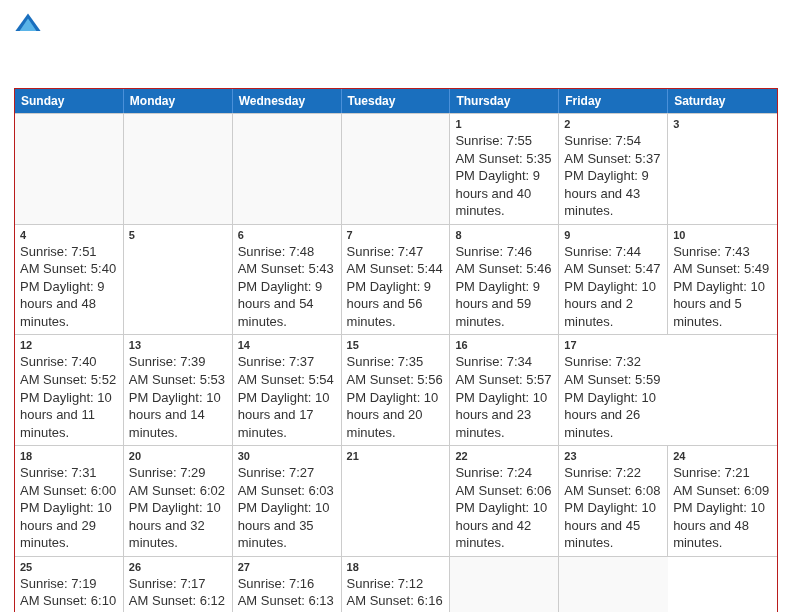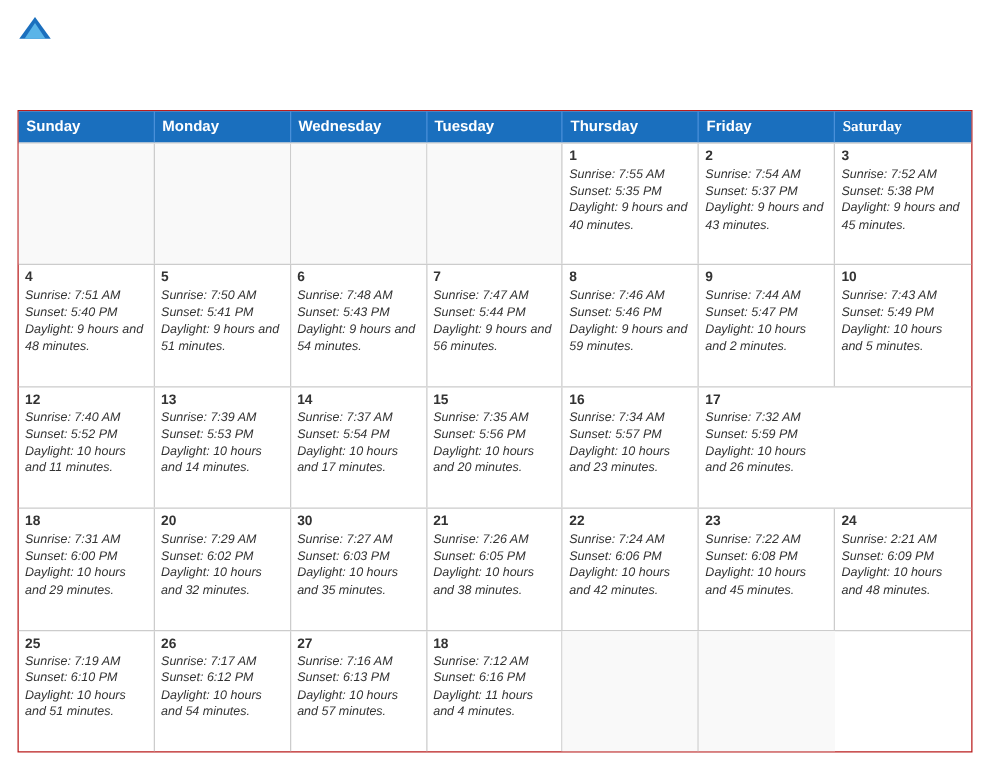--- a/index.html
+++ b/index.html
@@ -72,21 +72,21 @@
       background: #1a6fbe;
     }
     .cal-header-cell {
       color: #fff;
       font-size: 12px;
       font-weight: bold;
       padding: 5px 6px;
       text-align: left;
       border-right: 1px solid #4a90d9;
     }
-    .cal-header-cell:last-child { border-right: none; font-family: Liberation Serif, serif; }
+    .cal-header-cell:last-child { border-right: none; }
     .cal-body {
       display: flex;
       flex-direction: column;
       flex: 1;
     }
     .cal-row {
       display: grid;
       grid-template-columns: repeat(7, 1fr);
       flex: 1;
       border-top: 1px solid #ccc;
@@ -102,24 +102,23 @@
     .cal-cell:last-child { border-right: none; }
     .cal-cell.empty { background: #f9f9f9; }
     .day-num {
       font-size: 11px;
       font-weight: bold;
       display: block;
       margin-bottom: 2px;
       color: #333;
     }
     .cal-cell-text {
-      font-size: 10px;
+      font-size: 13px;
       line-height: 1.35;
       color: #333;
-      font-style: italic;
     }
   </style>
 </head>
 <body>
 
 <div class="page">
   <div class="header">
     <div class="logo">
       <svg class="logo-icon" viewBox="0 0 40 40">
         <polygon points="20,5 38,30 2,30" fill="#1a6fbe"></polygon>
@@ -159,37 +158,31 @@
 Daylight: 9 hours and 40 minutes.</div>
           </div>
           <div class="cal-cell">
             <span class="day-num">2</span>
             <div class="cal-cell-text">Sunrise: 7:54 AM
 Sunset: 5:37 PM
 Daylight: 9 hours and 43 minutes.</div>
           </div>
           <div class="cal-cell">
             <span class="day-num">3</span>
-            <div class="cal-cell-text">Sunrise: 7:52 AM
-Sunset: 5:38 PM
-Daylight: 9 hours and 45 minutes.</div>
           </div>
         </div>
         <div class="cal-row">
           <div class="cal-cell">
             <span class="day-num">4</span>
             <div class="cal-cell-text">Sunrise: 7:51 AM
 Sunset: 5:40 PM
 Daylight: 9 hours and 48 minutes.</div>
           </div>
           <div class="cal-cell">
             <span class="day-num">5</span>
-            <div class="cal-cell-text">Sunrise: 7:50 AM
-Sunset: 5:41 PM
-Daylight: 9 hours and 51 minutes.</div>
           </div>
           <div class="cal-cell">
             <span class="day-num">6</span>
             <div class="cal-cell-text">Sunrise: 7:48 AM
 Sunset: 5:43 PM
 Daylight: 9 hours and 54 minutes.</div>
           </div>
           <div class="cal-cell">
             <span class="day-num">7</span>
             <div class="cal-cell-text">Sunrise: 7:47 AM
@@ -267,39 +260,36 @@
 Daylight: 10 hours and 32 minutes.</div>
           </div>
           <div class="cal-cell">
             <span class="day-num">30</span>
             <div class="cal-cell-text">Sunrise: 7:27 AM
 Sunset: 6:03 PM
 Daylight: 10 hours and 35 minutes.</div>
           </div>
           <div class="cal-cell">
             <span class="day-num">21</span>
-            <div class="cal-cell-text">Sunrise: 7:26 AM
-Sunset: 6:05 PM
-Daylight: 10 hours and 38 minutes.</div>
           </div>
           <div class="cal-cell">
             <span class="day-num">22</span>
             <div class="cal-cell-text">Sunrise: 7:24 AM
 Sunset: 6:06 PM
 Daylight: 10 hours and 42 minutes.</div>
           </div>
           <div class="cal-cell">
             <span class="day-num">23</span>
             <div class="cal-cell-text">Sunrise: 7:22 AM
 Sunset: 6:08 PM
 Daylight: 10 hours and 45 minutes.</div>
           </div>
           <div class="cal-cell">
             <span class="day-num">24</span>
-            <div class="cal-cell-text">Sunrise: 2:21 AM
+            <div class="cal-cell-text">Sunrise: 7:21 AM
 Sunset: 6:09 PM
 Daylight: 10 hours and 48 minutes.</div>
           </div>
         </div>
         <div class="cal-row">
           <div class="cal-cell">
             <span class="day-num">25</span>
             <div class="cal-cell-text">Sunrise: 7:19 AM
 Sunset: 6:10 PM
 Daylight: 10 hours and 51 minutes.</div>

